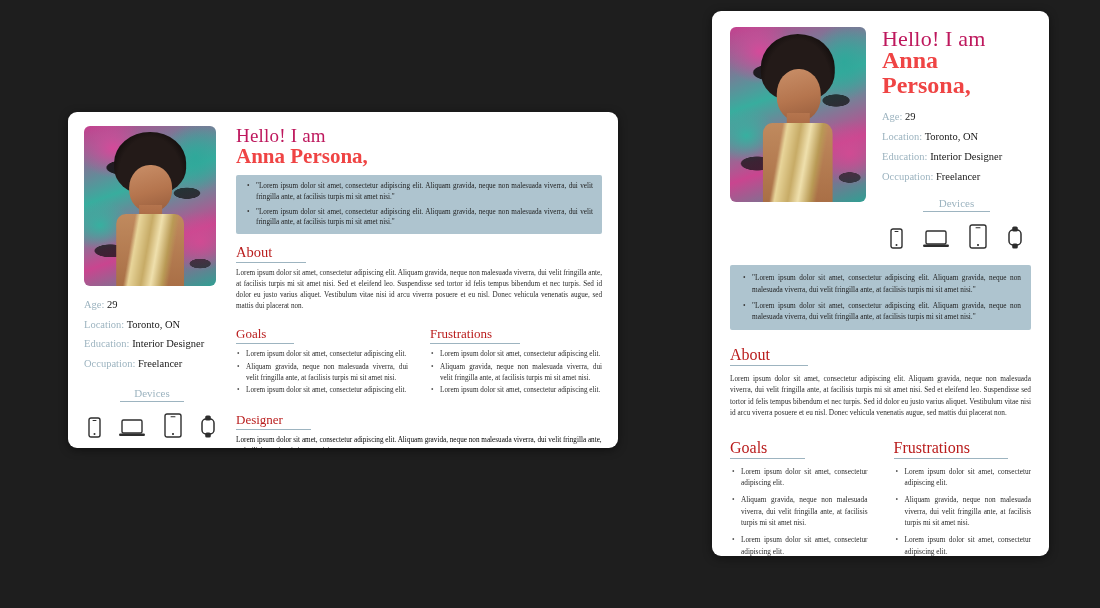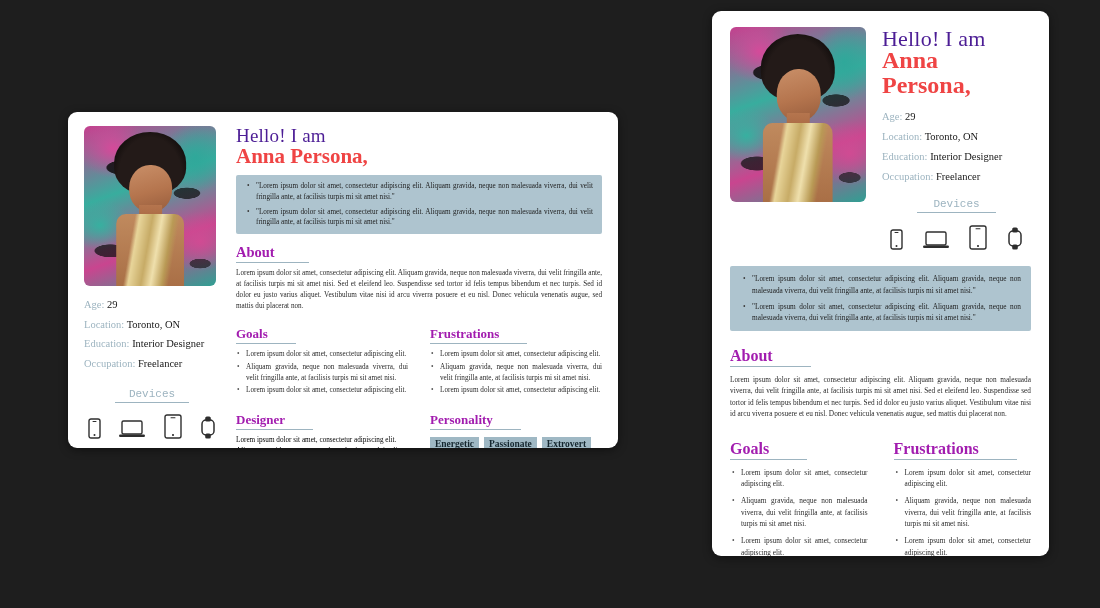--- a/index.html
+++ b/index.html
@@ -79,36 +79,36 @@
   .photo .shoulder {
     position: absolute; left: 50%; top: 60%; width: 62%; height: 40%;
     transform: translateX(-50%);
     background: linear-gradient(170deg, #c08a5e 0%, #a96f46 70%);
     border-radius: 40% 40% 0 0;
     z-index: -1;
   }
 
   
   .hello {
-    color: #4c1d95;
+    color: #be185d;
     font-weight: 400;
     line-height: 1.05;
     letter-spacing: .2px;
   }
   .name {
     color: #ef4444;
     font-weight: 700;
     line-height: 1.05;
   }
   .meta-row { color: #9db4c0; font-weight: 400; }
   .meta-row b { color: #171717; font-weight: 400; }
 
   .section-title {
-    color: #a21caf;
-    font-weight: 700;
+    color: #b91c1c;
+    font-weight: 400;
     display: inline-block;
     border-bottom: 1.5px solid #9db4c0;
   }
 
   .body-text {
     color: #2b2b2b;
     text-align: justify;
   }
   ul.bullets { list-style: none; }
   ul.bullets li {
@@ -135,21 +135,20 @@
     left: -9px;
     color: #3c3c3c;
   }
 
   .devices-wrap { text-align: center; }
   .devices-title {
     color: #9db4c0;
     display: inline-block;
     border-bottom: 1.5px solid #9db4c0;
     font-weight: 400;
-    font-family: Liberation Mono, monospace;
   }
   .device-icons { display: flex; justify-content: space-between; align-items: flex-end; }
   .device-icons svg { display: block; }
 
   .tags { display: flex; flex-wrap: wrap; }
   .tag {
     background: #9fb8c4;
     color: #14262e;
     font-weight: 700;
     font-family: "Liberation Serif", serif;
@@ -312,29 +311,20 @@
             <li>Aliquam gravida, neque non malesuada viverra, dui velit fringilla ante, at facilisis turpis mi sit amet nisi.</li>
             <li>Lorem ipsum dolor sit amet, consectetur adipiscing elit.</li>
           </ul>
         </div>
       </div>
 
       <div class="two-col">
         <div class="col">
           <div class="section-title">Designer</div>
           <p class="interests-text">Lorem ipsum dolor sit amet, consectetur adipiscing elit. Aliquam gravida, neque non malesuada viverra, dui velit fringilla ante, at facilisis turpis mi sit amet nisi.</p>
-        </div>
-        <div class="col">
-          <div class="section-title">Personality</div>
-          <div class="tags">
-            <span class="tag">Energetic</span>
-            <span class="tag">Passionate</span>
-            <span class="tag">Extrovert</span>
-
-          </div>
         </div>
       </div>
     </div>
 
   </div>
 </div>
 
 <div class="card" id="mobile-card">
   <div class="inner">
 

